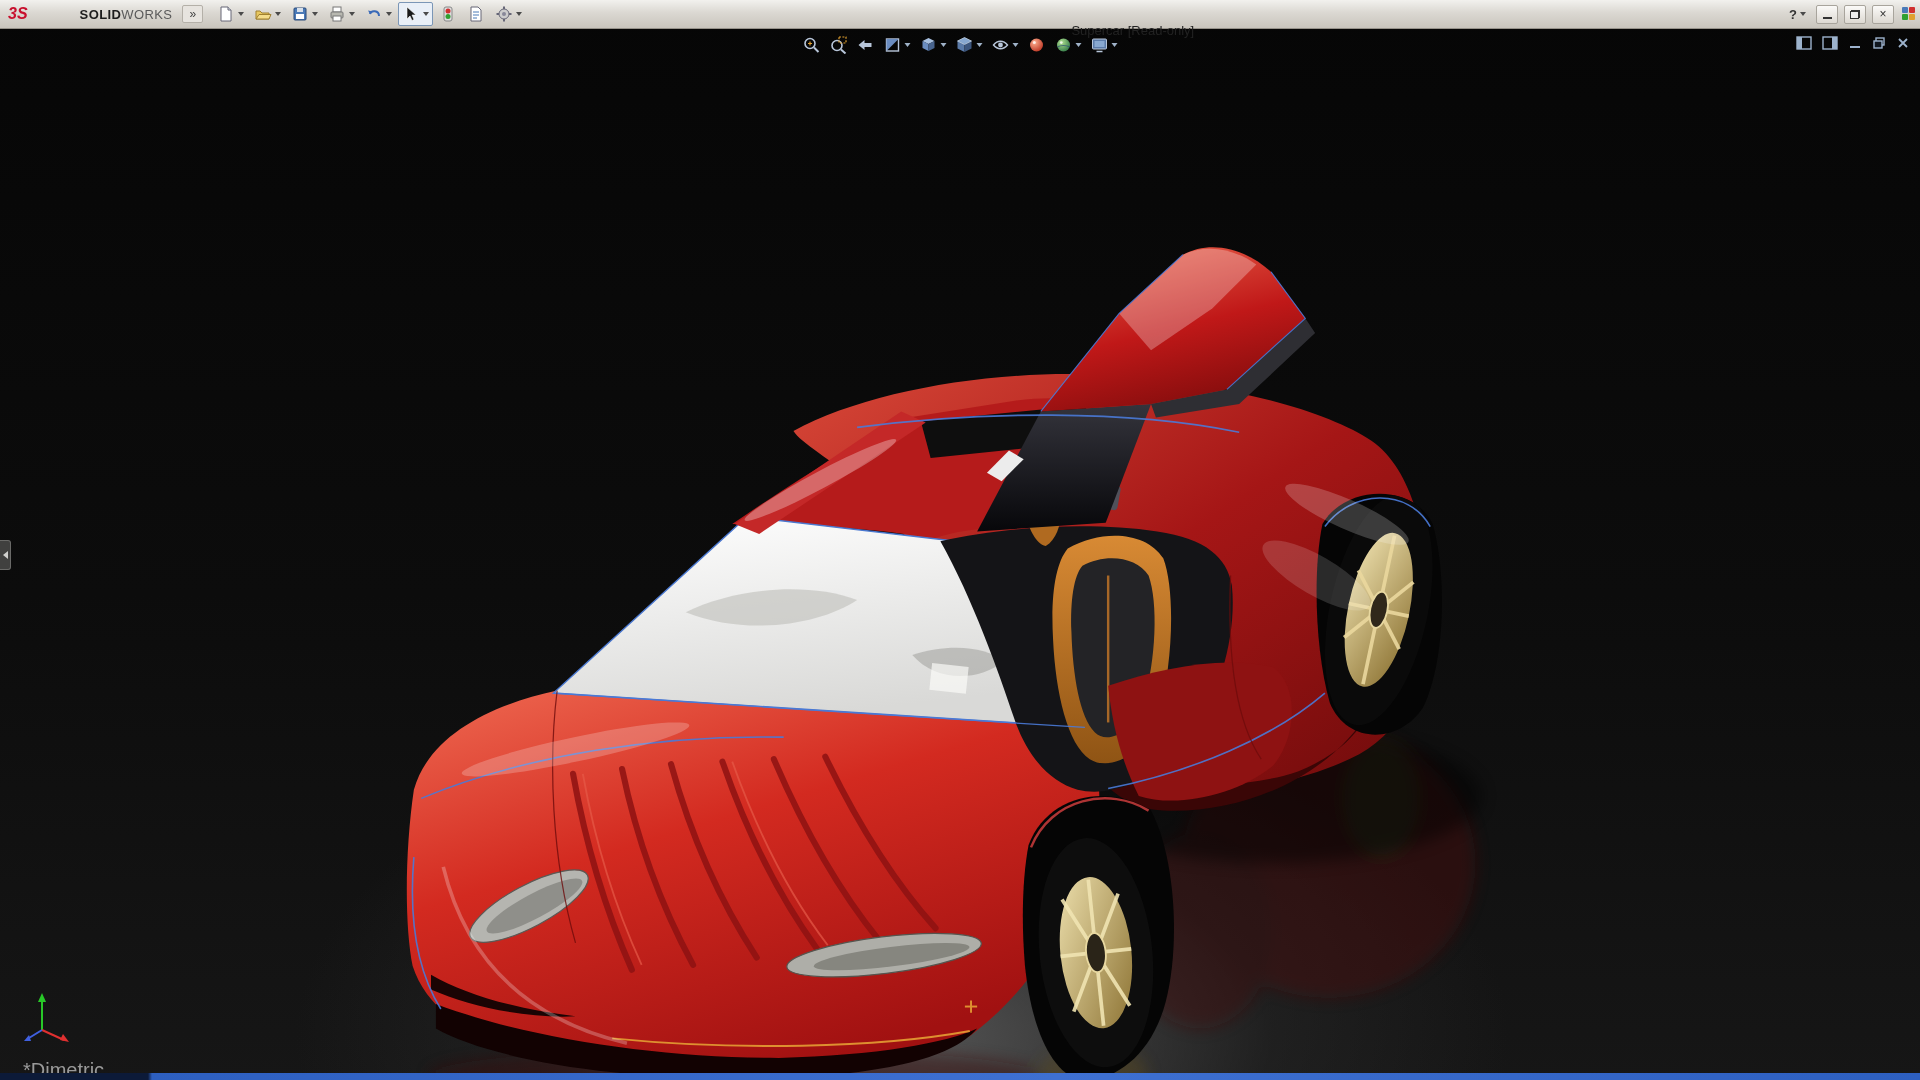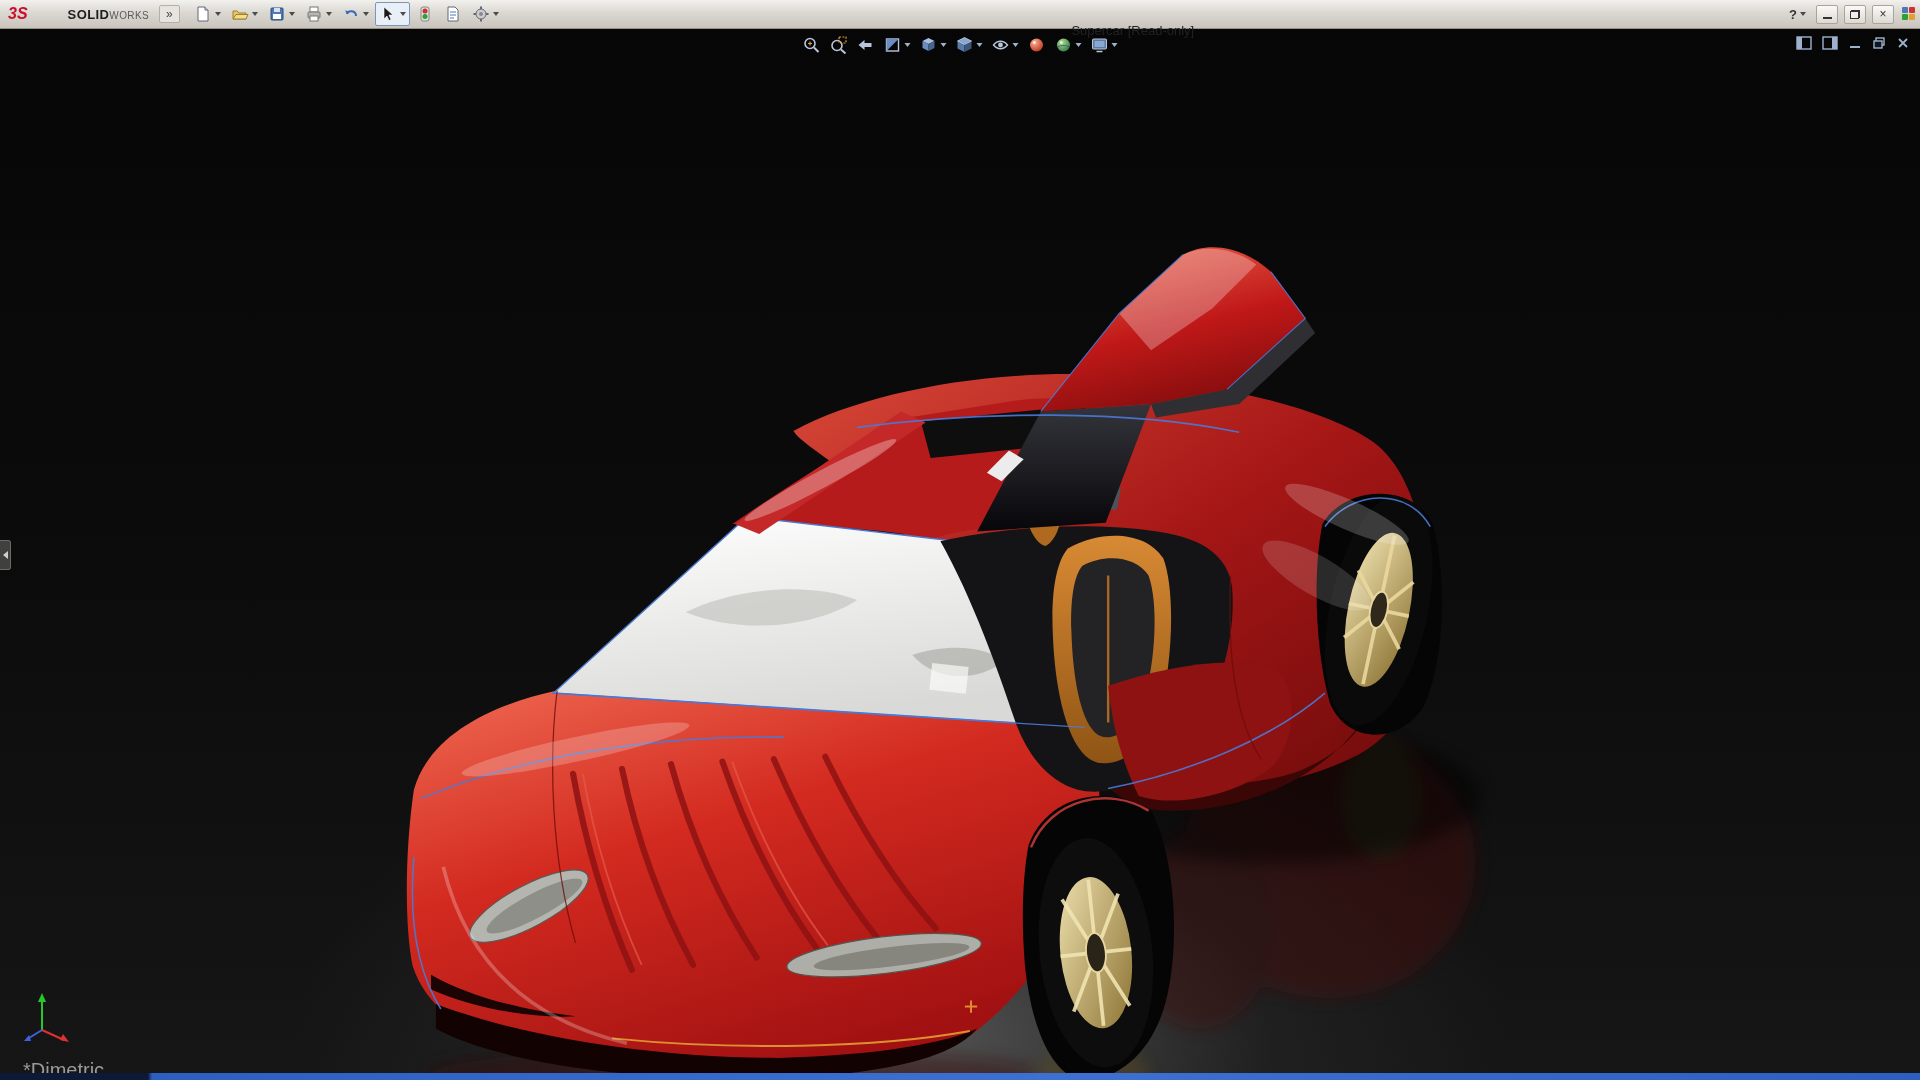--- a/index.html
+++ b/index.html
@@ -7,24 +7,24 @@
   .app { position:relative; width:1920px; height:1080px;
     background:
       radial-gradient(ellipse 820px 440px at 47% 96%, rgba(92,92,92,.9), rgba(44,44,44,.45) 45%, rgba(10,10,10,0) 74%),
       linear-gradient(#060606, #0c0c0c 55%, #161616);
   }
 
   
   .titlebar { position:absolute; top:0; left:0; right:0; height:29px; z-index:50;
     background:linear-gradient(#f2f1ee, #dbd8d2 45%, #c9c5bd);
     border-bottom:1px solid #96928a; display:flex; align-items:center; padding:0 2px; }
-  .brand { display:flex; align-items:flex-start; gap:0; padding:0 10px 0 6px; }
+  .brand { display:flex; align-items:flex-start; gap:12px; padding:0 10px 0 6px; }
   .brand-glyph { color:#c8102e; font-weight:bold; font-style:italic; font-size:16px; }
   .brand-solid { font-weight:bold; color:#1d1d1d; font-size:13px; letter-spacing:.4px;margin-left:40px; }
-  .brand-works { font-weight:normal; color:#5a5a5a; font-size:10px; letter-spacing:.4px; }
+  .brand-works { font-weight:normal; color:#5a5a5a; font-size:13px; letter-spacing:.4px; }
   .menu-expand { font-size:12px; color:#444; padding:2px 6px; border:1px solid #b4b0a8; background:#e7e4df; border-radius:2px; margin-right:10px; line-height:1; cursor:default; }
   .tb { display:flex; align-items:center; gap:2px; }
   .tb-btn { height:24px; display:flex; align-items:center; padding:2px 3px; border:1px solid transparent; border-radius:2px; }
   .tb-btn.active { border:1px solid #7b96b6; background:#e9eff7; }
   .tb-btn svg { display:block; }
   .caret { width:0; height:0; border-left:3px solid transparent; border-right:3px solid transparent; border-top:4px solid #4a4a4a; margin-left:3px; }
   .title { position:absolute; left:59%; transform:translateX(-50%); top:16px; height:37px; line-height:29px; font-size:13px; color:#222; white-space:nowrap; pointer-events:none; }
   .win-controls { margin-left:auto; display:flex; align-items:center; gap:6px; padding-right:2px; }
   .help-btn { display:flex; align-items:center; font-size:13px; font-weight:bold; color:#333; padding:2px 4px; }
   .wc-btn { width:22px; height:19px; display:flex; align-items:center; justify-content:center; border:1px solid #a8a49c; border-radius:2px; background:linear-gradient(#fbfaf8,#ddd9d2); color:#333; font-size:12px; line-height:1; }

